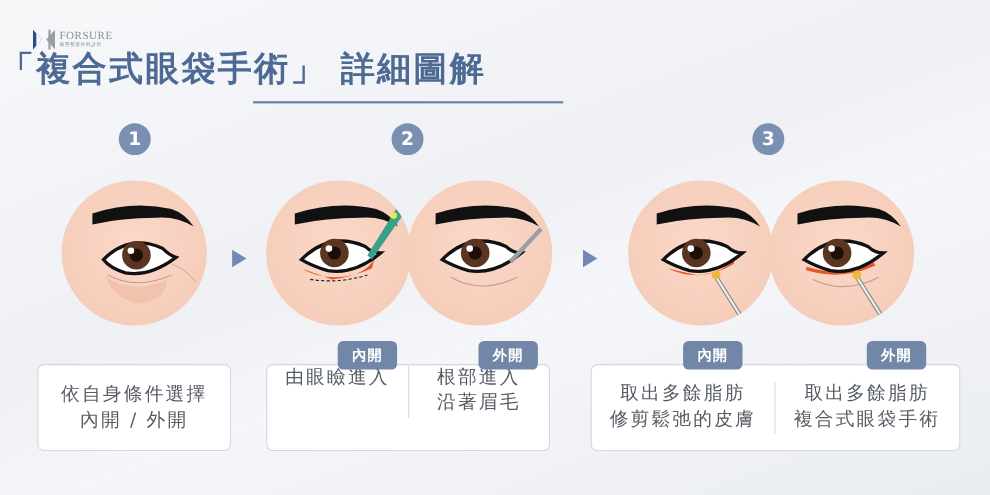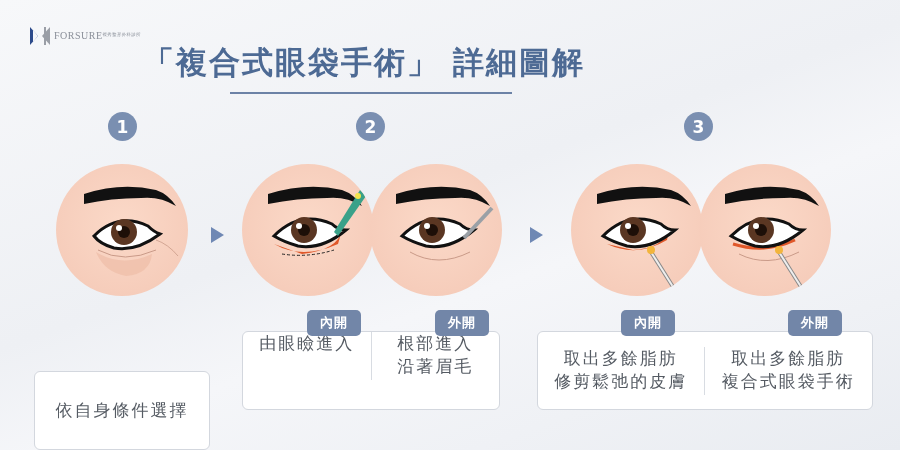--- a/index.html
+++ b/index.html
@@ -2,24 +2,24 @@
 <html><head>
 <meta charset="utf-8">
 <style>
   html,body{margin:0;padding:0;}
   body{width:900px;height:450px;overflow:hidden;position:relative;
     background:linear-gradient(160deg,#f7f8fa 0%,#eef0f4 45%,#f5f6f9 60%,#e9ecf1 100%);
     font-family:"DejaVu Sans","Liberation Sans",sans-serif;}
   .abs{position:absolute;}
   .logo{left:30px;top:25px;display:flex;align-items:center;gap:4px;}
   .logo-mark{width:20px;height:22px;}
-  .logo-text{display:flex;line-height:1;text-align:right;}
+  .logo-text{display:flex;flex-direction:column;line-height:1;}
   .logo-name{font-family:"Liberation Serif",serif;font-size:10px;color:#8a8f99;letter-spacing:0.5px;}
   .logo-sub{font-size:4.5px;color:#8a8f99;margin-top:2px;letter-spacing:0.3px;}
-  .title{left:0;width:728px;top:42px;text-align:center;font-size:31px;font-weight:bold;letter-spacing:2px;}
+  .title{left:0;width:728px;top:42px;text-align:left;font-size:31px;font-weight:bold;letter-spacing:2px;}
   .title .q{color:#4d6a94;}
   .title .r{color:#4d6a94;}
   .title-underline{left:230px;top:92px;width:282px;height:2px;background:#6c82a6;}
   .step-num{width:29px;height:29px;border-radius:50%;background:#7a8fb1;color:#fff;font-weight:bold;font-size:17px;display:flex;align-items:center;justify-content:center;}
   .circle{width:132px;height:132px;border-radius:50%;background:radial-gradient(circle at 50% 45%,#fbd9c8 0%,#f6cdbb 70%,#f2c5b2 100%);overflow:hidden;}
   .circle svg{width:132px;height:132px;}
   .arrow{width:0;height:0;border-top:8px solid transparent;border-bottom:8px solid transparent;border-left:13px solid #6f88b4;}
   .box{background:#fff;border:1px solid #d3d7de;border-radius:6px;box-sizing:border-box;}
   .box-text{color:#555b63;font-size:17px;line-height:23px;text-align:center;letter-spacing:2px;}
   .divider{width:1px;background:#d8dce2;}
@@ -113,23 +113,24 @@
     <circle cx="62" cy="66" r="13" fill="#5a3622"></circle>
     <circle cx="62" cy="66" r="6" fill="#1d0f08"></circle>
     <circle cx="57" cy="62" r="3" fill="#fff"></circle>
     <path d="M40 90 Q68 104 100 88" fill="none" stroke="#c99a88" stroke-width="1"></path>
     <line x1="80" y1="88" x2="104" y2="126" stroke="#888" stroke-width="4"></line>
     <line x1="80" y1="88" x2="104" y2="126" stroke="#eee" stroke-width="2"></line>
     <circle cx="80" cy="86" r="4" fill="#f2b53c"></circle>
   </svg>
 </div>
 
-<div class="abs box" style="left:34px;top:331px;width:176px;height:79px;display:flex;align-items:center;justify-content:center;margin-top:40px;">
+<div class="abs box" style="left:34px;top:331px;width:176px;height:79px;display:flex;align-items:center;justify-content:center;">
   <div class="box-text">
     <div>依自身條件選擇</div>
+    <div>內開 / 外開</div>
   </div>
 </div>
 
 <div class="abs box" style="left:242px;top:331px;width:258px;height:79px;display:flex;align-items:flex-start;">
   <div class="box-text" style="width:128px;">
     <div>由眼瞼進入</div>
   </div>
   <div class="divider" style="height:48px;"></div>
   <div class="box-text" style="width:128px;">
     <div>根部進入</div>

